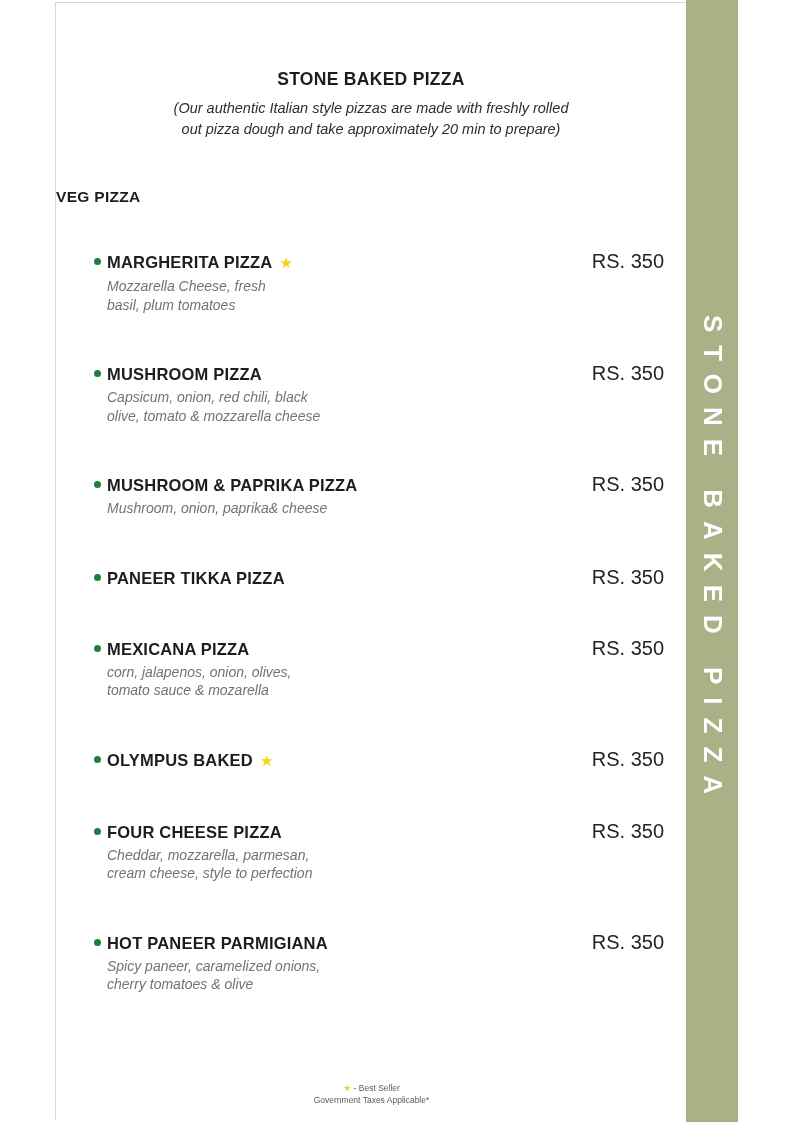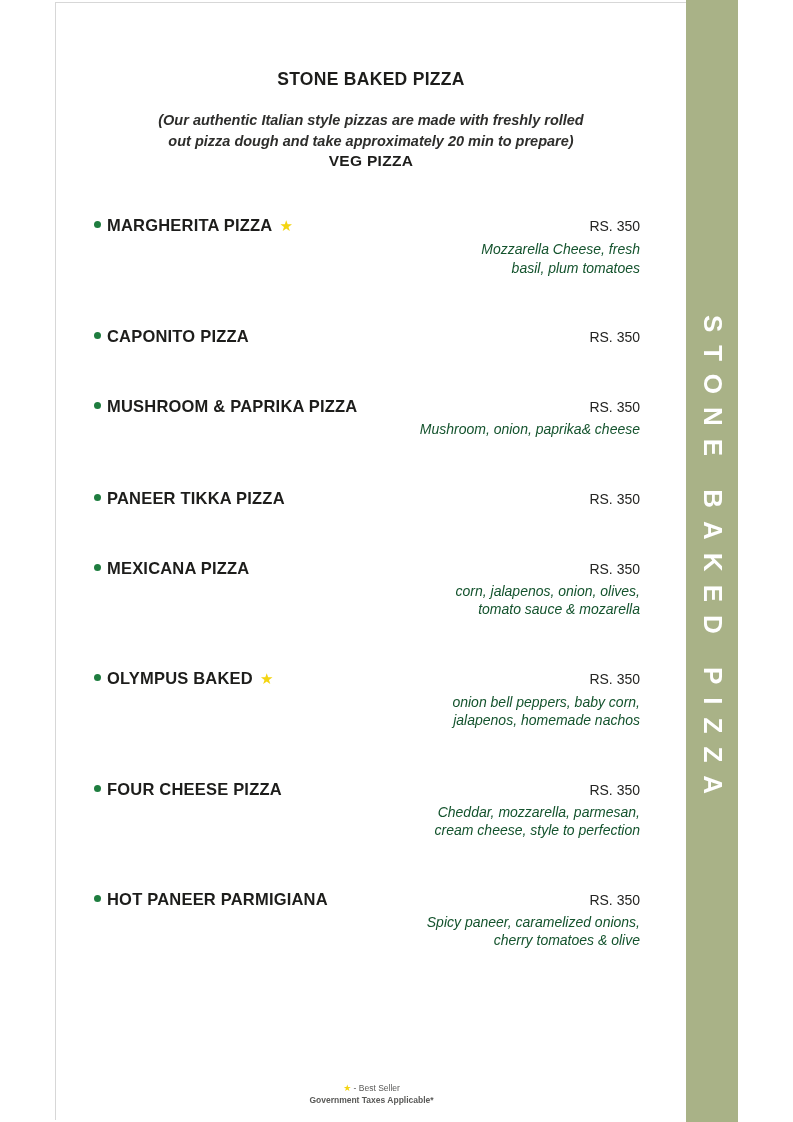--- a/index.html
+++ b/index.html
@@ -38,39 +38,38 @@
     text-align: center;
     padding-top: 66px;
   }
   .page-title {
     font-size: 17.5px;
     font-weight: 700;
     color: #1d1d1b;
     letter-spacing: 0.3px;
   }
   .page-subtitle {
-    margin-top: 20px;
+    margin-top: 8px;
     font-size: 14.5px;
     font-style: italic;
     color: #2e2e2c;
     line-height: 21px;
     white-space: pre-line;
-    font-weight: bold;
   }
   .section-title {
-    text-align: center;
+    margin-top: 48px;
     font-size: 15.5px;
     font-weight: 700;
     color: #1d1d1b;
     letter-spacing: 0.3px;
   }
   .menu-list {
     margin-top: 44px;
     padding-left: 38px;
-    padding-right: 46px;
+    padding-right: 22px;
   }
   .menu-item { margin-bottom: 48px; }
   .item-top {
     display: flex;
     align-items: baseline;
   }
   .bullet {
     width: 7px; height: 7px;
     border-radius: 50%;
     margin-right: 6px;
@@ -85,46 +84,45 @@
     letter-spacing: 0.2px;
     line-height: 22px;
   }
   .star {
     font-size: 15px;
     margin-left: 7px;
     line-height: 22px;
   }
   .item-price {
     margin-left: auto;
-    font-size: 14px;
+    font-size: 20px;
     font-weight: 400;
     color: #242422;
     white-space: nowrap;
     text-align: center;
   }
   .item-desc {
     margin-left: 13px;
     margin-top: 3px;
     font-size: 14px;
     font-style: italic;
-    color: #14532d;
+    color: #737373;
     line-height: 18.5px;
     white-space: pre-line;
-    text-align: right;
   }
   .footer {
     position: absolute;
     left: 0; top: 1080px;
     width: 631px;
     text-align: center;
     color: #5a5a58;
   }
   .footer-line1 { font-size: 8.5px; }
   .footer-star { font-size: 9px; }
-  .footer-line2 { font-size: 8.5px; margin-top: 2px; font-weight: bold; }
+  .footer-line2 { font-size: 8.5px; margin-top: 2px; }
 </style>
 </head>
 <body>
 
 <div class="page-card">
 
   <div class="header">
     <div class="page-title">STONE BAKED PIZZA</div>
     <div class="page-subtitle">(Our authentic Italian style pizzas are made with freshly rolled
 out pizza dough and take approximately 20 min to prepare)</div>
@@ -140,24 +138,26 @@
       <span class="star" style="color: rgb(244, 213, 18);">★</span>
       <span class="item-price">RS. 350</span>
     </div>
     <div class="item-desc">Mozzarella Cheese,  fresh
 basil, plum tomatoes</div>
   </div>
 
   <div class="menu-item">
     <div class="item-top">
       <span class="bullet" style="background: rgb(30, 125, 63);"></span>
-      <span class="item-name">CAPONITO PIZZA</span>
-
-      <span class="item-price">RS. 350</span>
-    </div>
+      <span class="item-name">MUSHROOM PIZZA</span>
+
+      <span class="item-price">RS. 350</span>
+    </div>
+    <div class="item-desc">Capsicum, onion, red chili, black
+olive, tomato &amp; mozzarella cheese</div>
   </div>
 
   <div class="menu-item">
     <div class="item-top">
       <span class="bullet" style="background: rgb(30, 125, 63);"></span>
       <span class="item-name">MUSHROOM &amp; PAPRIKA PIZZA</span>
 
       <span class="item-price">RS. 350</span>
     </div>
     <div class="item-desc">Mushroom, onion, paprika&amp; cheese</div>
@@ -183,22 +183,20 @@
 tomato sauce &amp; mozarella</div>
   </div>
 
   <div class="menu-item">
     <div class="item-top">
       <span class="bullet" style="background: rgb(30, 125, 63);"></span>
       <span class="item-name">OLYMPUS BAKED</span>
       <span class="star" style="color: rgb(244, 213, 18);">★</span>
       <span class="item-price">RS. 350</span>
     </div>
-    <div class="item-desc">onion bell peppers, baby corn,
-jalapenos, homemade nachos</div>
   </div>
 
   <div class="menu-item">
     <div class="item-top">
       <span class="bullet" style="background: rgb(30, 125, 63);"></span>
       <span class="item-name">FOUR CHEESE PIZZA</span>
 
       <span class="item-price">RS. 350</span>
     </div>
     <div class="item-desc">Cheddar, mozzarella, parmesan,

